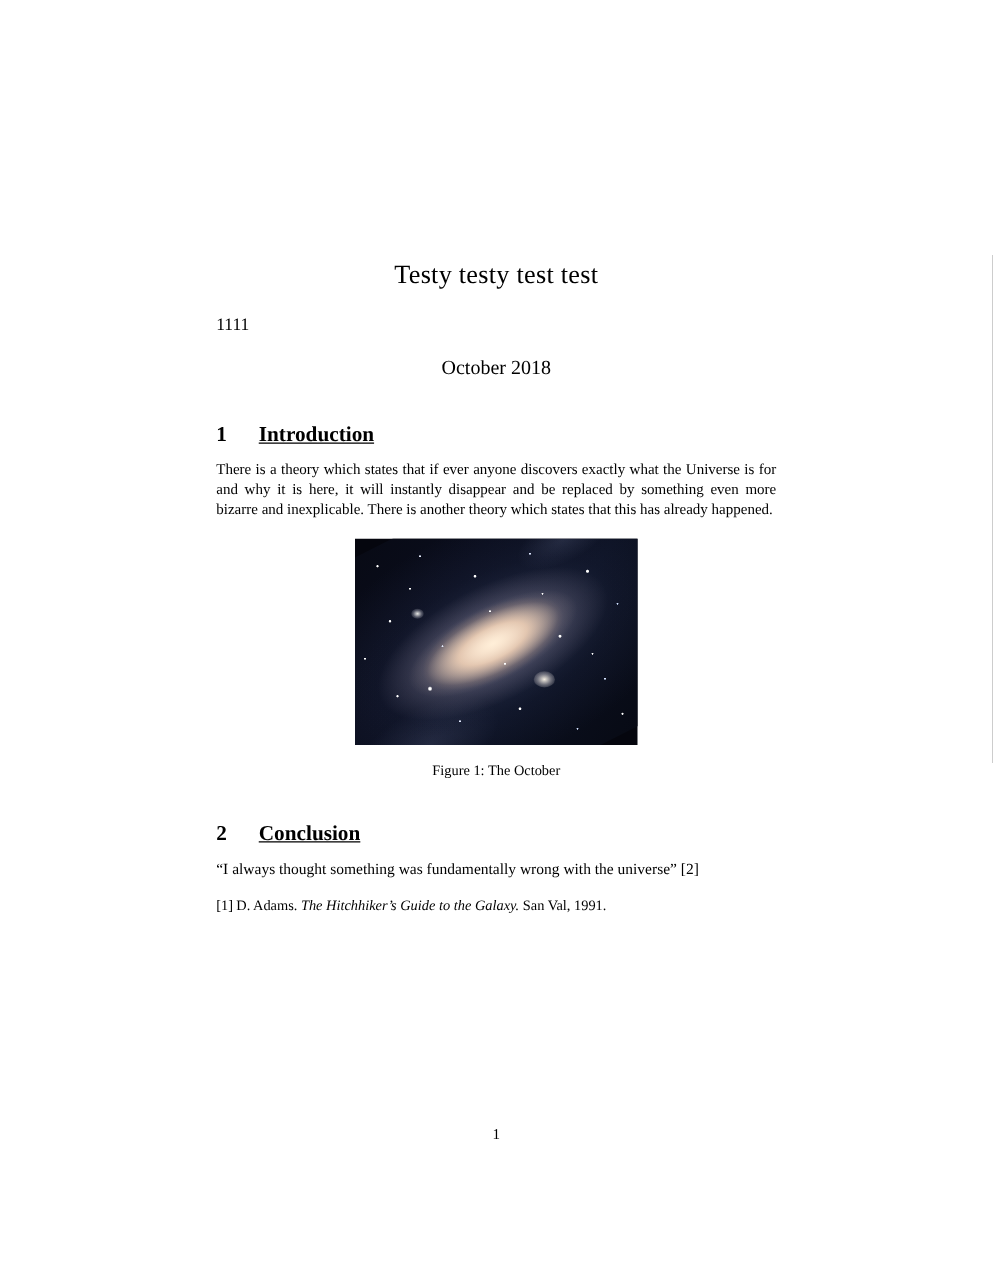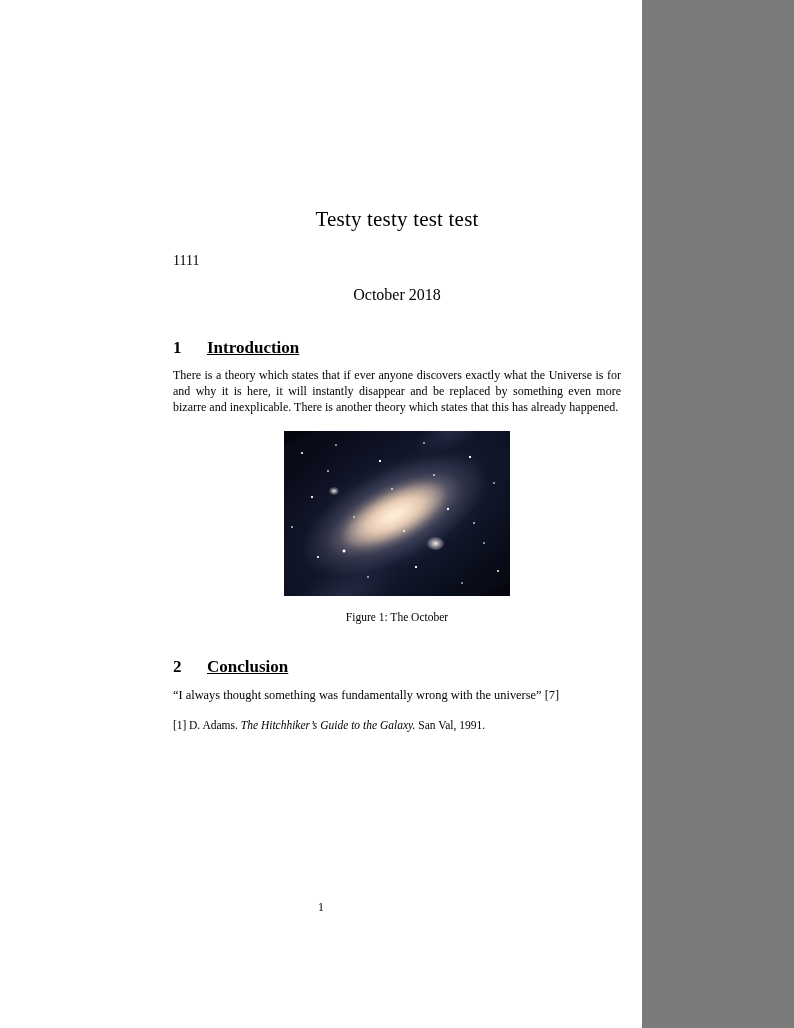--- a/index.html
+++ b/index.html
@@ -8,21 +8,21 @@
     background: #7a7a7a;
   }
   body {
     width: 794px;
     height: 1028px;
     overflow: hidden;
     font-family: "Liberation Serif", serif;
   }
   .page {
     position: relative;
-    width: 642px;
+    width: 794px;
     height: 1028px;
     background: #ffffff;
     box-sizing: border-box;
   }
   .content {
     position: absolute;
     left: 173px;
     top: 0;
     width: 448px;
   }
@@ -206,21 +206,21 @@
         <div class="galaxy-companion"></div>
         <div class="galaxy-companion2"></div>
       </div>
       <div class="figure-caption">Figure 1: The October</div>
     </div>
 
     <div class="section-heading">
       <span class="section-number">2</span>
       <span class="section-title-text">Conclusion</span>
     </div>
-    <div class="conclusion-par">“I always thought something was fundamentally wrong with the universe” [7]</div>
+    <div class="conclusion-par">“I always thought something was fundamentally wrong with the universe” [2]</div>
 
 
     <div class="ref-item">
       <span class="ref-label">[1]</span>
       <span class="ref-text">
         <span>D. Adams.</span>
         <em>The Hitchhiker’s Guide to the Galaxy.</em>
         <span>San Val, 1991.</span>
       </span>
     </div>

